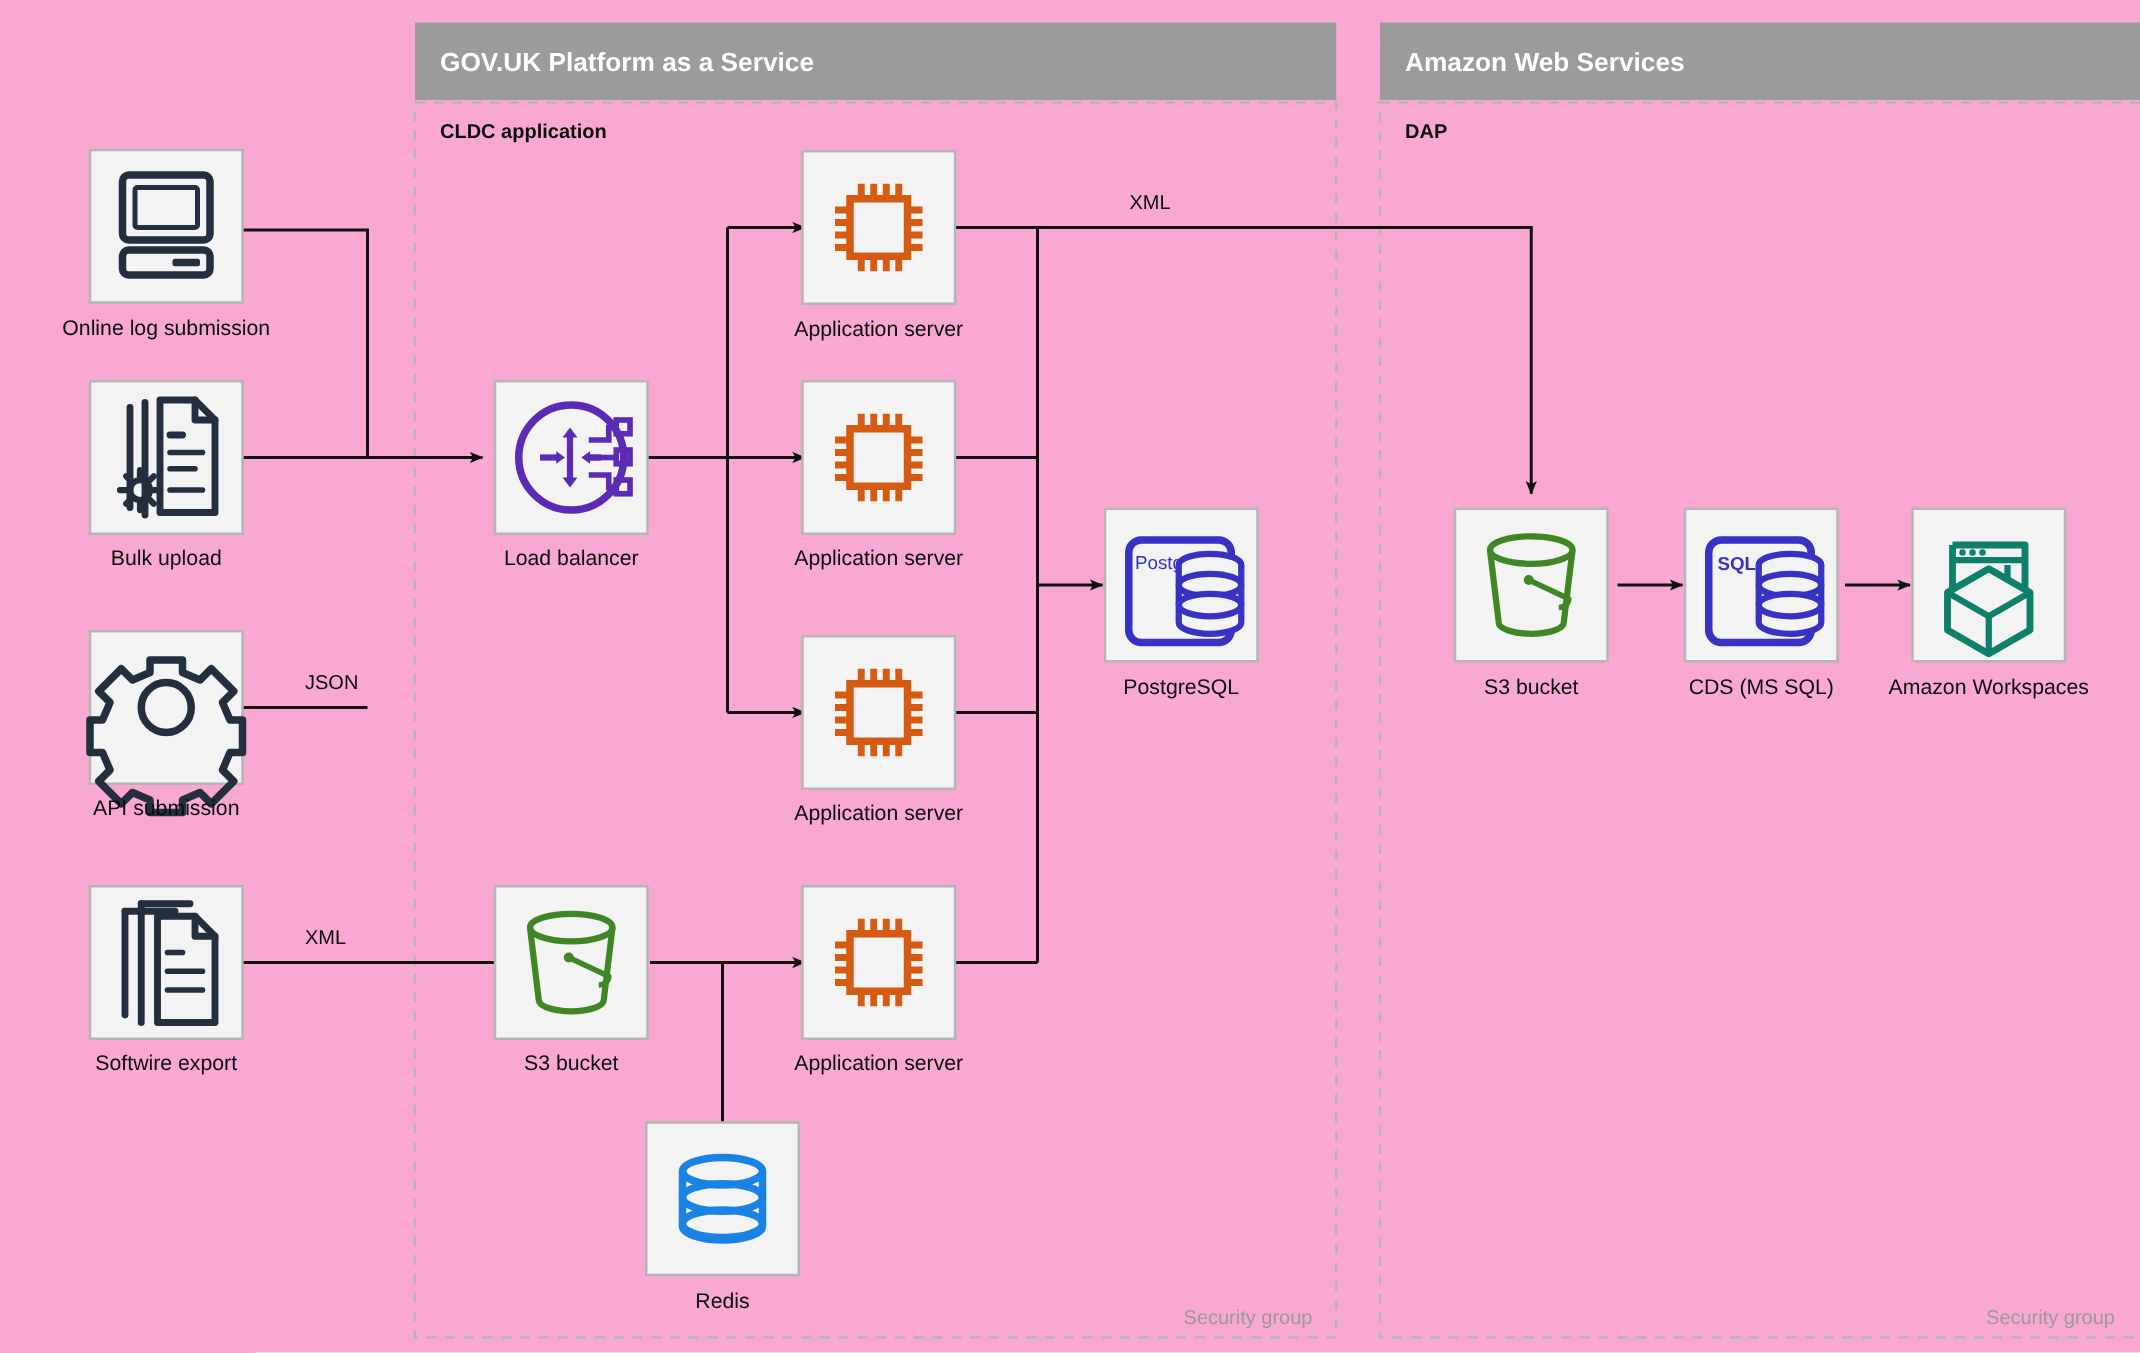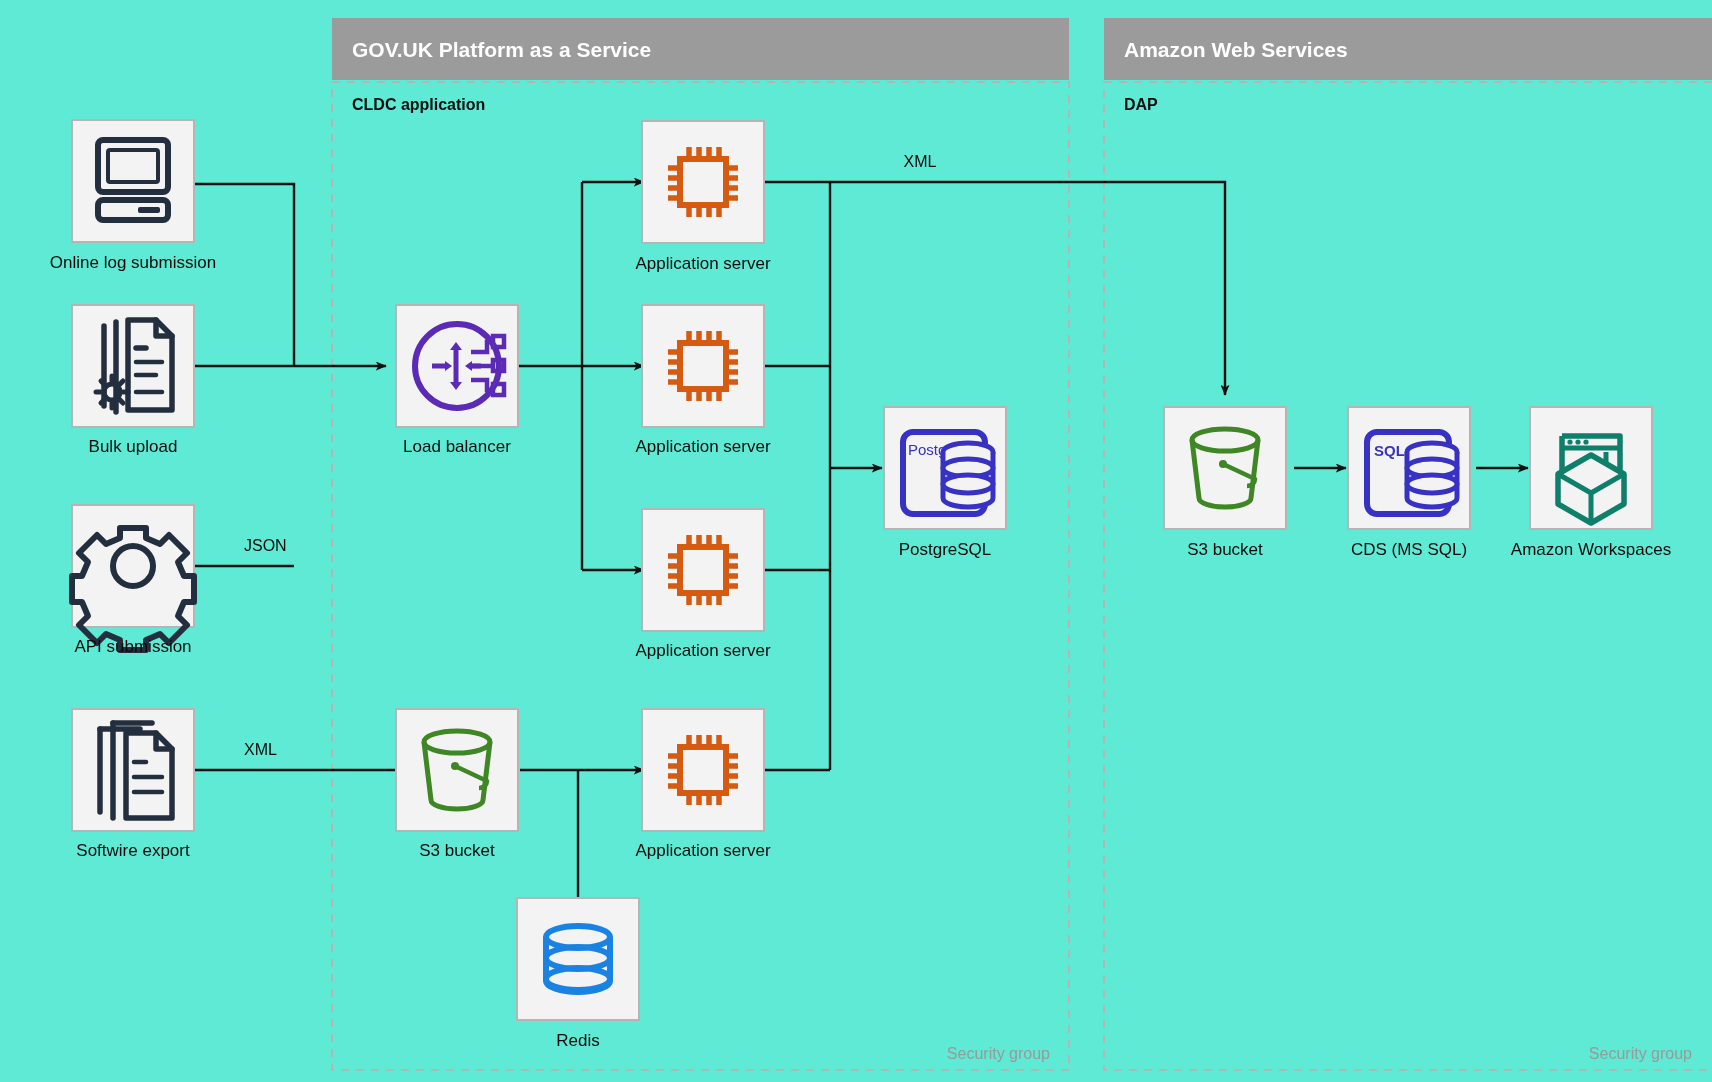--- a/index.html
+++ b/index.html
@@ -1,17 +1,17 @@
 <!DOCTYPE html>
 <html><head>
 <meta charset="utf-8">
 <style>
   html,body{margin:0;padding:0;background:#ffffff;}
   body{width:1712px;height:1082px;font-family:"Liberation Sans",sans-serif;}
-  #stage{position:relative;width:1712px;height:1082px;overflow:hidden;background:#5eead4;}
+  #stage{position:relative;width:1712px;height:1082px;overflow:hidden;background:#f9a8d4;}
   svg#diagram{position:absolute;left:0;top:0;width:1712px;height:1082px;}
   .grp-title{font-family:"Liberation Sans",sans-serif;font-size:21px;font-weight:bold;fill:#ffffff;}
   .sub-title{font-family:"Liberation Sans",sans-serif;font-size:16px;font-weight:bold;fill:#0b0c0c;}
   .node-label{font-family:"Liberation Sans",sans-serif;font-size:17px;fill:#0b0c0c;}
   .edge-label{font-family:"Liberation Sans",sans-serif;font-size:16px;fill:#0b0c0c;}
   .sec-label{font-family:"Liberation Sans",sans-serif;font-size:16px;fill:#9a9a9a;}
   .pg-text{font-family:"Liberation Sans",sans-serif;font-size:15px;font-weight:normal;}
   .sql-text{font-family:"Liberation Sans",sans-serif;font-size:15px;font-weight:bold;}
   .tile{fill:#f3f3f3;stroke:#b5b5b5;stroke-width:2;}
   .band{fill:#9b9b9b;}

